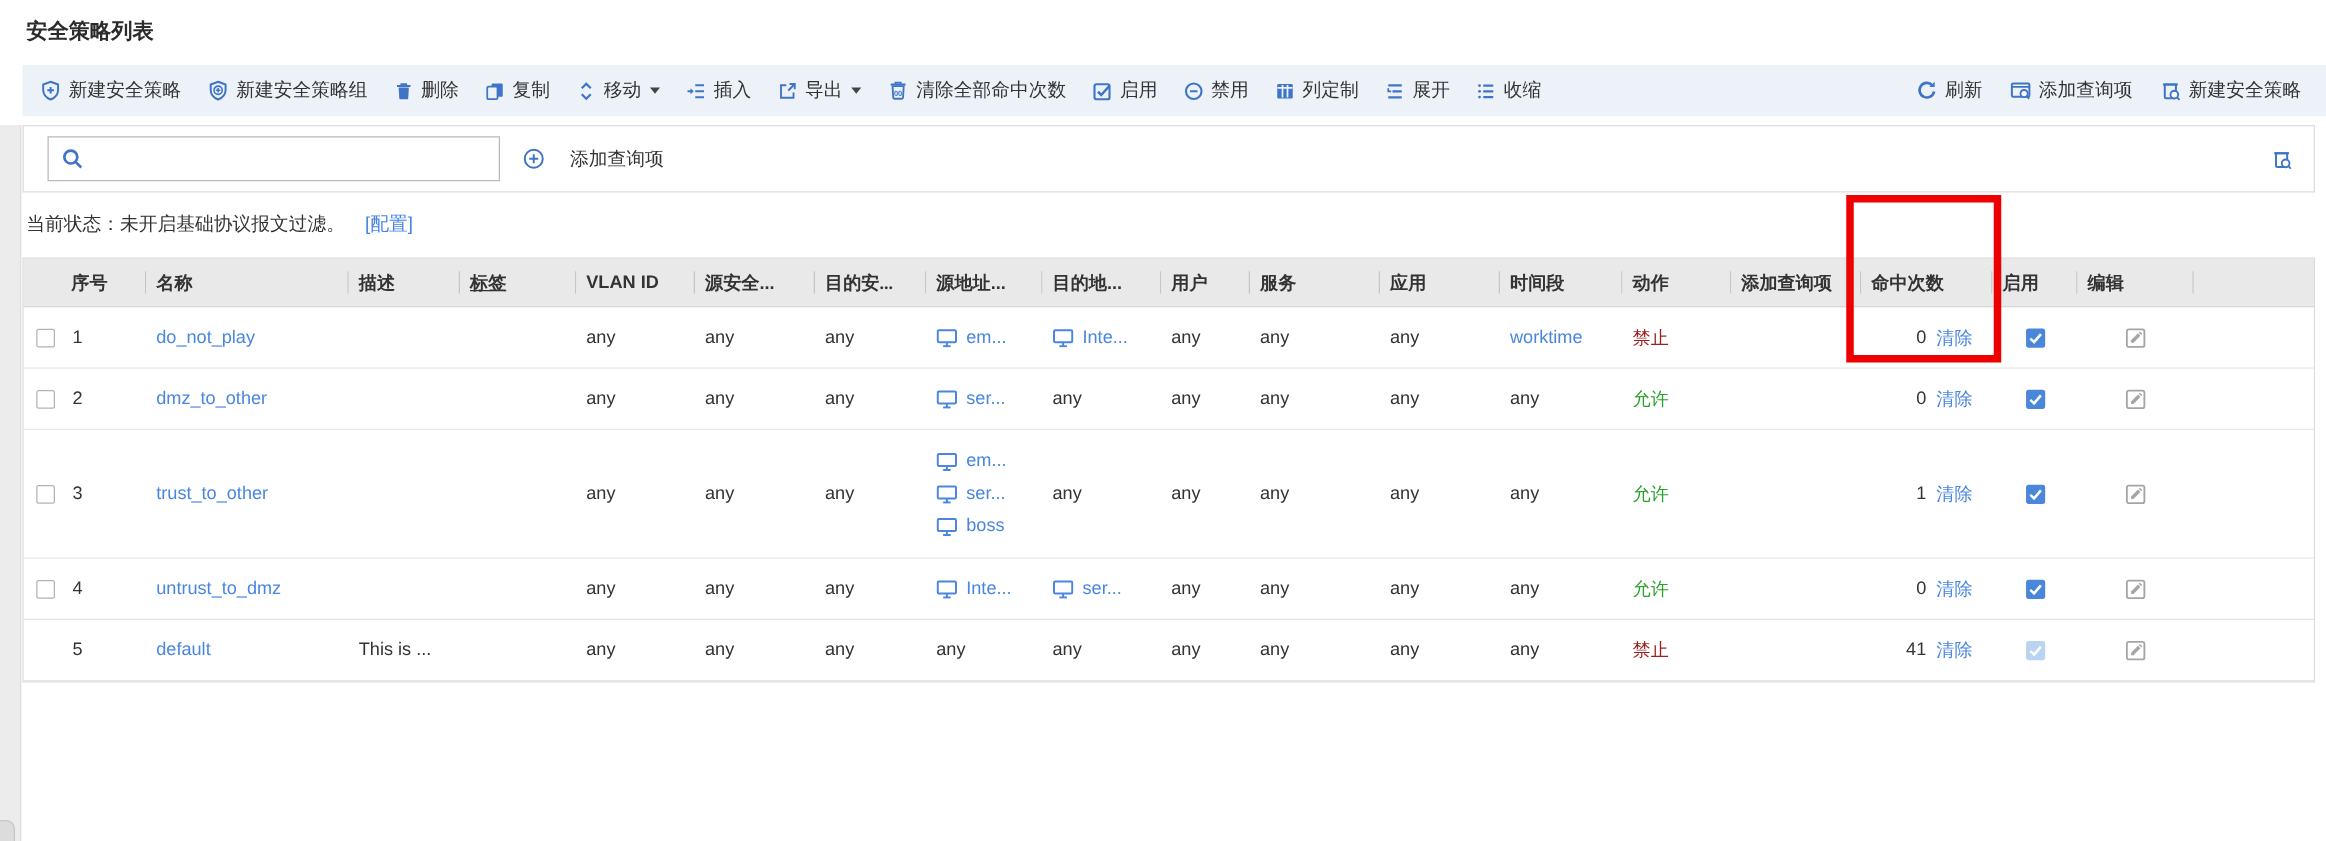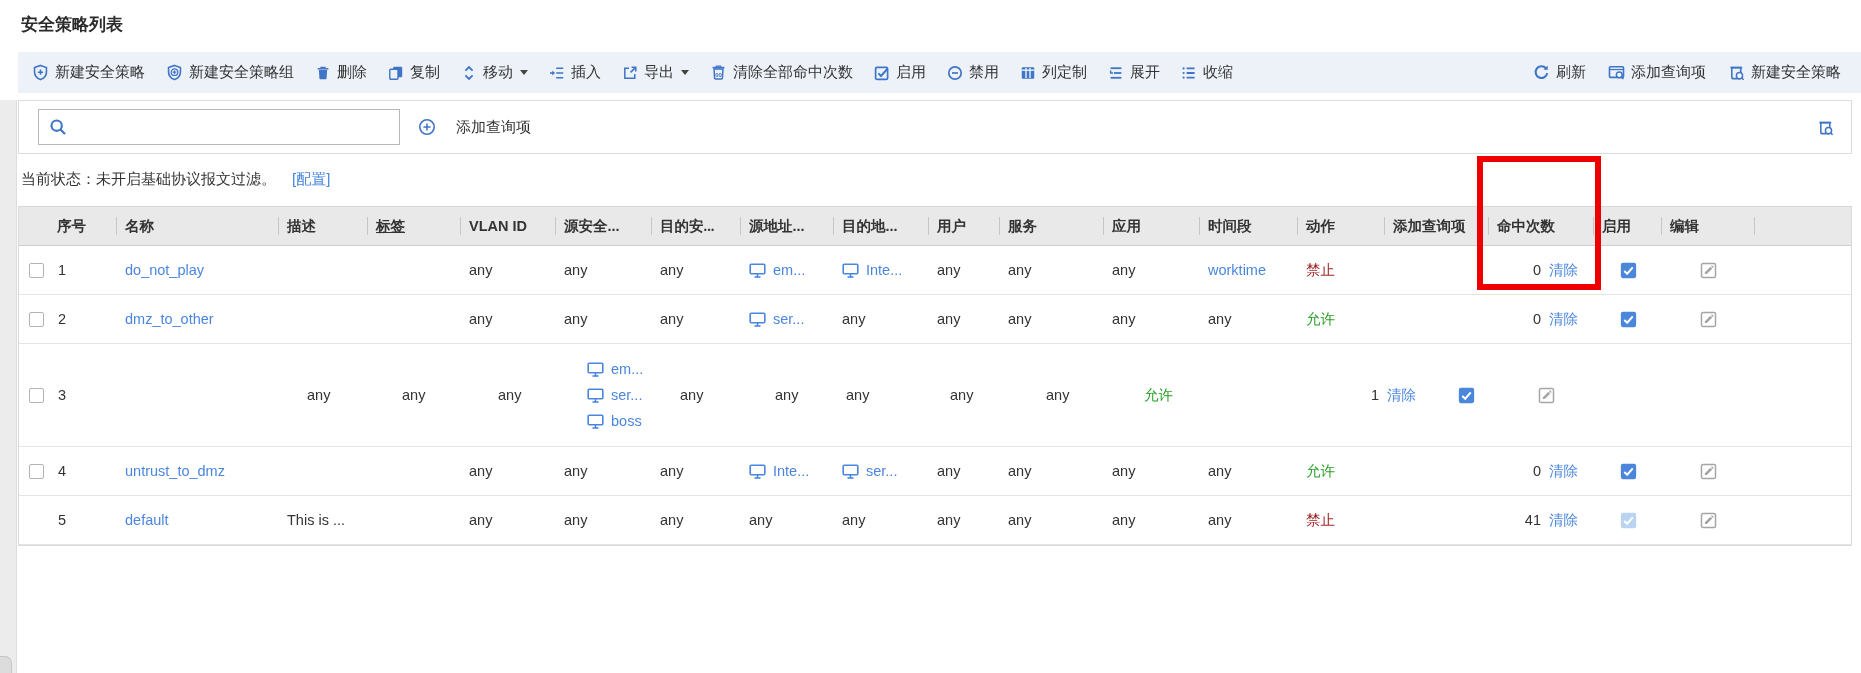--- a/index.html
+++ b/index.html
@@ -495,20 +495,23 @@
               </svg>
             </span>
           </div>
           <div class="td" style="width: 96px;"></div>
         </div>
         <div class="tr tall">
           <div class="td seq-cell" style="width: 98px;">
             <div class="cb"></div>
             <span>3</span>
           </div>
+          <div class="td" style="width: 162px;">
+            <a class="link">trust_to_other</a>
+          </div>
           <div class="td" style="width: 89px;">
             <span></span>
           </div>
           <div class="td" style="width: 93px;">
             <span></span>
           </div>
           <div class="td" style="width: 95px;">
             <span>any</span>
           </div>
           <div class="td" style="width: 96px;">

